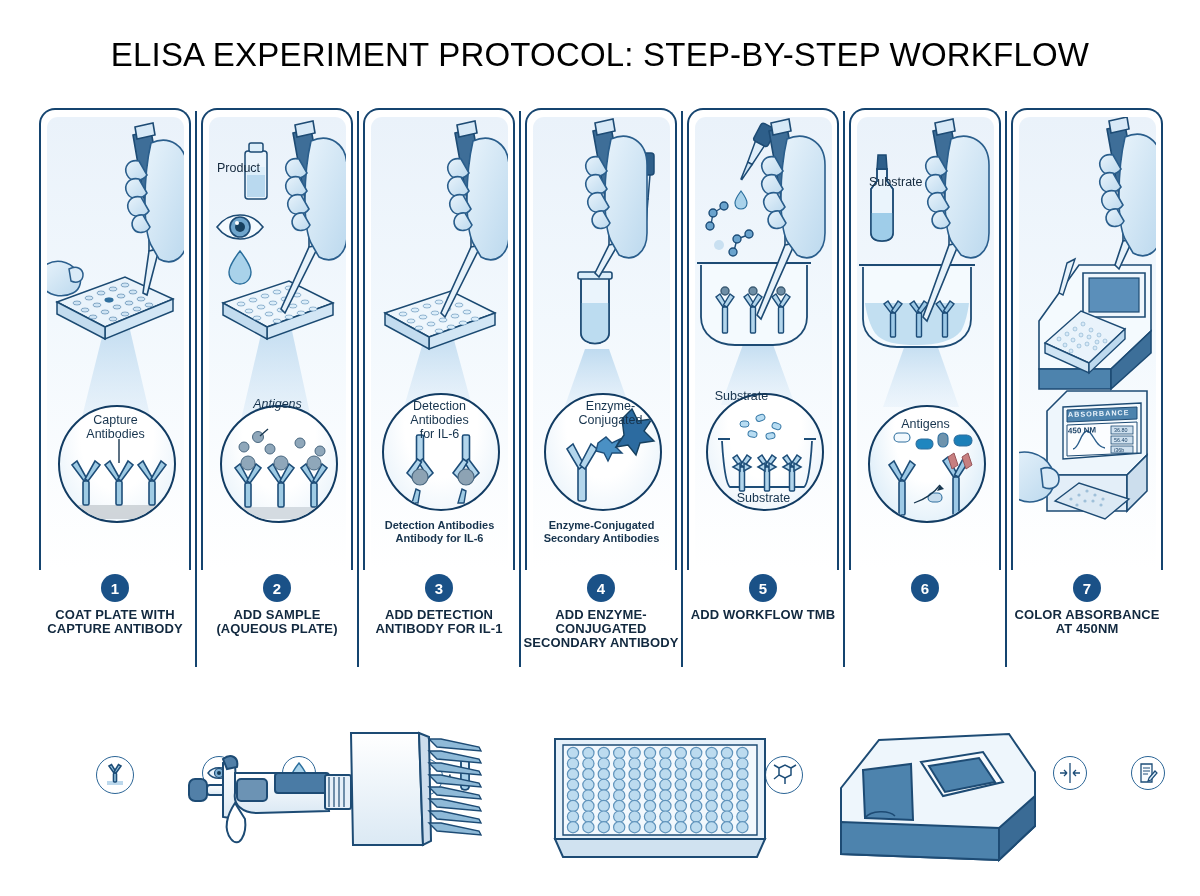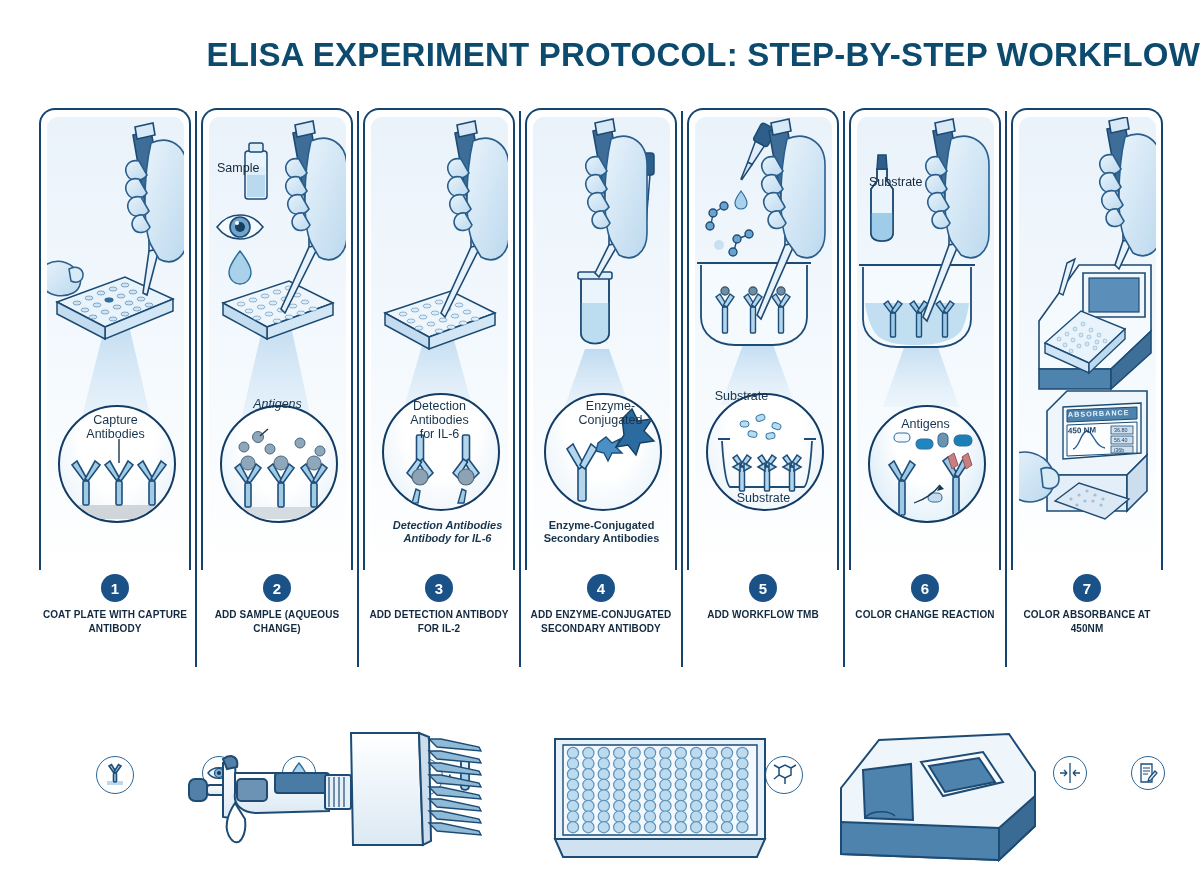--- a/index.html
+++ b/index.html
@@ -7,25 +7,25 @@
   html, body { margin:0; padding:0; }
   body {
     width:1200px; height:896px;
     background:#ffffff;
     font-family:"Liberation Sans", sans-serif;
     color:#17334f;
     overflow:hidden;
     position:relative;
   }
   #page-title {
-    text-align:right;
+    text-align:center;
     font-size:33px;
-    font-weight:bold;
+    font-weight:normal;
     letter-spacing:0.2px;
-    color:#0c4a6e;
+    color:#000000;
     padding-top:36px;
     margin:0;
     white-space:nowrap;
   }
   #steps-row {
     position:absolute;
     top:108px; left:34px;
     width:1132px; height:590px;
     display:flex;
     gap:0px;
@@ -105,21 +105,21 @@
     font-size:15px;
     font-weight:bold;
     display:flex; align-items:center; justify-content:center;
     line-height:1;
   }
   .caption {
     position:absolute;
     top:500px; left:2px;
     width:158px;
     text-align:center;
-    font-size:10px;
+    font-size:13px;
     line-height:14px;
     font-weight:bold;
     color:#12293f;
     letter-spacing:0.1px;
   }
   .icon-row {
     position:absolute;
     top:648px; left:0;
     width:162px;
     display:flex;
@@ -322,21 +322,21 @@
           <path d="M86,8 L104,4 L106,16 L88,20 Z" fill="#d7e9f7"></path>
         </g>
         <g fill="url(#gloveG)" stroke="#2a5e8c" stroke-width="1.6">
           <path d="M102,24 C120,16 138,26 138,50 L138,118 C138,138 124,148 110,140 L102,126 C94,110 94,58 102,24 Z"></path>
           <path d="M90,42 C80,40 74,48 78,56 C82,64 94,62 98,56 Z"></path>
           <path d="M90,60 C80,58 74,66 78,74 C82,82 94,80 98,74 Z"></path>
           <path d="M92,78 C82,76 76,84 80,92 C84,100 96,98 100,92 Z"></path>
           <path d="M94,96 C86,95 81,102 84,109 C88,116 98,114 101,108 Z"></path>
         </g>
       </svg>
-      <div class="top-label" style="left:8px; top:44px;">Sample</div>
+      <div class="top-label" style="left:8px; top:44px;">Product</div>
       <div class="circle" style="left:11px; top:288px; width:118px; height:118px;">
         <svg width="118" height="118" viewBox="0 0 118 118">
           <path d="M6,100 L112,100 L112,112 L6,112 Z" fill="#ccd3d9" opacity="0.8"></path>
           <g stroke="#1d4d78" stroke-width="1.6" fill="#9fcbe4">
             <g transform="translate(26,64)">
               <rect x="-3" y="12" width="6" height="24" rx="1.5"></rect>
               <path d="M-2,12 L-13,-3 L-8,-7 L1,10 Z"></path>
                 <path d="M2,12 L13,-3 L8,-7 L-1,10 Z"></path>
             </g>
             <g transform="translate(59,64)">
@@ -360,21 +360,21 @@
               <circle cx="98" cy="44" r="5"></circle>
             <circle cx="36" cy="30" r="5.5"></circle>
           </g>
           <line x1="46" y1="22" x2="38" y2="29" stroke="#17364f" stroke-width="1.3"></line>
         </svg>
       </div>
       <div class="circle-label" style="top:280px; left:0;font-style:italic;">Antigens</div>
     </div>
     <div class="divider"></div>
     <div class="badge">2</div>
-    <div class="caption">ADD SAMPLE (AQUEOUS CHANGE)</div>
+    <div class="caption">ADD SAMPLE (AQUEOUS PLATE)</div>
     <div class="icon-row">
       <div class="icon-circ small">
         <svg width="24" height="16" viewBox="0 0 24 16">
           <path d="M1,8 C6,1 18,1 23,8 C18,15 6,15 1,8 Z" fill="#eaf4fc" stroke="#1d4d78" stroke-width="1.4"></path>
           <circle cx="12" cy="8" r="4.5" fill="#7fb0d4" stroke="#1d4d78" stroke-width="1.2"></circle>
           <circle cx="12" cy="8" r="2" fill="#143b58"></circle>
         </svg>
       </div>
       <div class="icon-circ small">
         <svg width="20" height="24" viewBox="0 0 20 24">
@@ -456,25 +456,25 @@
           </g>
           <circle cx="36" cy="82" r="8" fill="#8da3b4" stroke="#4a6880" stroke-width="1.2"></circle>
           <circle cx="82" cy="82" r="8" fill="#8da3b4" stroke="#4a6880" stroke-width="1.2"></circle>
           <g stroke="#1d4d78" stroke-width="1.4" fill="#9fcbe4">
             <path d="M32,94 L28,108 L34,108 L36,96 Z"></path>
             <path d="M78,94 L74,108 L80,108 L82,96 Z"></path>
           </g>
         </svg>
       </div>
       <div class="circle-label" style="top:282px; left:0;">Detection<br>Antibodies<br>for IL-6</div>
-      <div class="under-label" style="top:402px; left:8px;font-style:italic;">Detection Antibodies<br>Antibody for IL-6</div>
+      <div class="under-label" style="top:402px; left:0;">Detection Antibodies<br>Antibody for IL-6</div>
     </div>
     <div class="divider"></div>
     <div class="badge">3</div>
-    <div class="caption">ADD DETECTION ANTIBODY FOR IL-2</div>
+    <div class="caption">ADD DETECTION ANTIBODY FOR IL-1</div>
     <div class="icon-row">
       <div class="icon-circ">
         <svg width="22" height="22" viewBox="0 0 22 22">
           <g stroke="#1d4d78" stroke-width="1.6" fill="#b3d6ec">
             <rect x="9.5" y="10" width="3" height="10" rx="1"></rect>
             <path d="M10,10 L5,3 L7.5,1.5 L12,9 Z"></path>
             <path d="M12,10 L17,3 L14.5,1.5 L10,9 Z"></path>
           </g>
         </svg>
       </div>
@@ -783,21 +783,20 @@
             <rect x="58" y="86" width="14" height="9" rx="4.5" fill="#c6dced"></rect>
           </g>
           <path d="M44,96 C56,92 64,86 70,78" stroke="#17364f" stroke-width="1.3" fill="none" marker-end="none"></path>
           <path d="M70,78 L67,84 L74,82 Z" fill="#17364f"></path>
         </svg>
       </div>
       <div class="circle-label" style="top:300px; left:0;">Antigens</div>
     </div>
     <div class="divider"></div>
     <div class="badge">6</div>
-    <div class="caption">COLOR CHANGE REACTION</div>
     <div class="icon-row">
       <div>
         <svg width="18" height="40" viewBox="0 0 18 40">
           <path d="M5,3 L13,3 L13,32 C13,37 5,37 5,32 Z" fill="#f4fafe" stroke="#1d4d78" stroke-width="1.5"></path>
           <line x1="4" y1="7" x2="14" y2="7" stroke="#1d4d78" stroke-width="1.2"></line>
         </svg>
       </div>
       <div>
         <svg width="26" height="14" viewBox="0 0 26 14">
           <path d="M0,5 L16,5 L16,1 L25,7 L16,13 L16,9 L0,9 Z" fill="#b6d7ee"></path>

